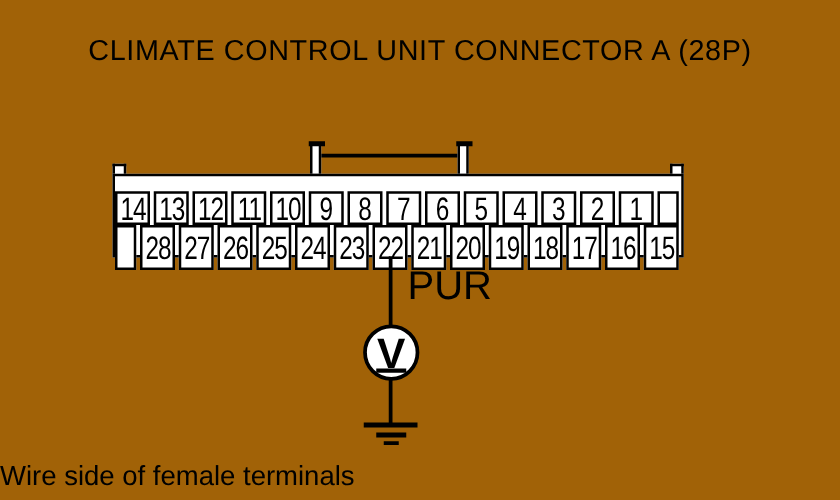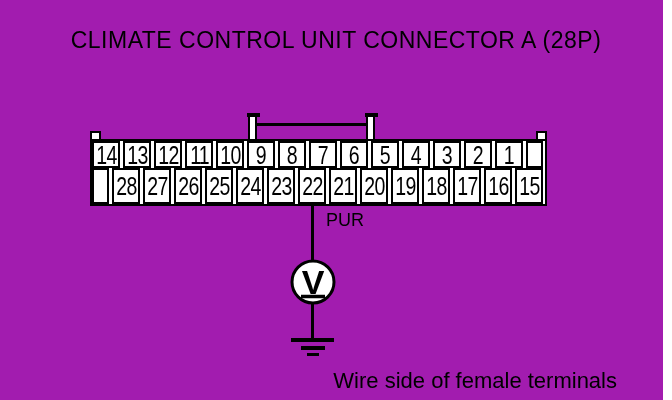--- a/index.html
+++ b/index.html
@@ -1,18 +1,18 @@
 <!DOCTYPE html>
 <html><head>
 <meta charset="utf-8">
 <style>
   html,body{margin:0;padding:0;}
   .canvas{
-    position:relative;width:624px;height:400px;background:#a21caf;
-    font-family:"Liberation Sans",sans-serif;color:#000;overflow:hidden;padding-left:39px;
+    position:relative;width:672px;height:400px;background:#a16207;
+    font-family:"Liberation Sans",sans-serif;color:#000;overflow:hidden;
   }
   .title{
     position:absolute;top:27px;left:0;width:672px;text-align:center;
     font-size:23px;letter-spacing:0.5px;white-space:nowrap;
   }
   
   .lock-bar{position:absolute;left:255px;top:123px;width:116px;height:3px;background:#000;}
   .lock-post{position:absolute;top:114px;width:9px;height:27px;background:#fff;border:2px solid #000;box-sizing:border-box;}
   .lock-post .cap{position:absolute;left:-3px;top:-3px;width:13px;height:4px;background:#000;}
   .post-left{left:248px;}
@@ -24,38 +24,38 @@
   
   .conn-frame{
     position:absolute;left:90px;top:139px;width:457px;height:67px;
     border:2px solid #000;background:#fff;box-sizing:border-box;
   }
   .pin-row{position:absolute;left:0;display:flex;gap:3px;}
   .row-top{top:0;}
   .row-bottom{top:27px;text-align:right;}
   .cell{
     box-sizing:border-box;width:28px;border:2px solid #000;background:#fff;
-    display:flex;align-items:center;justify-content:center;overflow:hidden;
+    display:flex;align-items:center;justify-content:center;overflow:hidden;margin-top:12px;
   }
   .row-top .cell{height:27px;}
   .row-bottom .cell{height:36px;}
   .cell.blank{width:17px;}
   .num{font-size:26px;line-height:1;transform:scaleX(0.75);letter-spacing:-1px;}
   
   .wire{position:absolute;left:311px;width:3px;background:#000;}
   .wire-upper{top:205px;height:56px;}
   .wire-lower{top:304px;height:35px;}
-  .wire-label{position:absolute;left:326px;top:210px;font-size:18px;}
+  .wire-label{position:absolute;left:326px;top:210px;font-size:32px;}
   .meter{position:absolute;left:289px;top:258px;}
   .gnd{position:absolute;background:#000;}
   .gnd1{left:291px;top:338px;width:43px;height:4px;}
   .gnd2{left:301px;top:346px;width:24px;height:4px;}
   .gnd3{left:307px;top:353px;width:12px;height:3px;}
   .caption{
-    position:absolute;left:0;top:368px;width:617px;text-align:right;
+    position:absolute;left:0;top:368px;width:617px;text-align:left;
     font-size:22px;white-space:nowrap;
   }
 </style>
 </head>
 <body>
 
 <div class="canvas">
 
   <div class="title">CLIMATE CONTROL UNIT CONNECTOR A (28P)</div>
 

